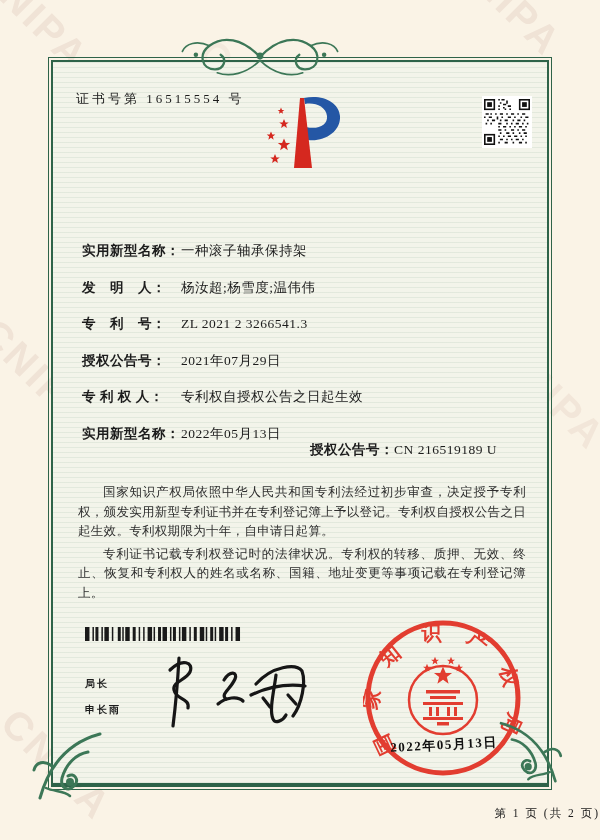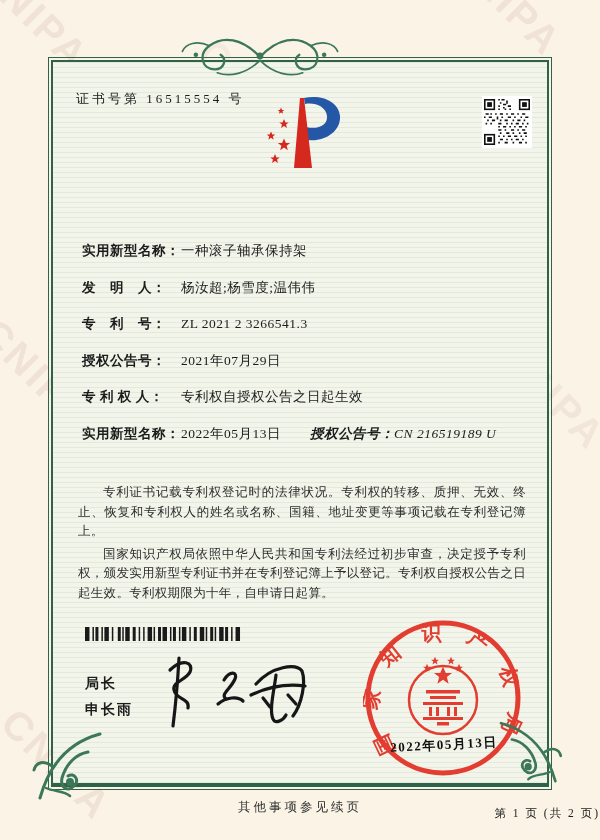--- a/index.html
+++ b/index.html
@@ -34,25 +34,25 @@
   .content{left:0;top:0;width:600px;height:840px;z-index:3;}
   .cert-no{left:76px;top:90px;font-size:13px;letter-spacing:3px;}
   .title{
     left:0;top:172px;width:600px;text-align:center;
     font-size:29px;font-weight:bold;letter-spacing:9px;color:#141414;
   }
   .fields{left:82px;top:240px;width:446px;}
   .frow{position:relative;margin-bottom:14.5px;font-size:13.5px;line-height:22px;letter-spacing:0.5px;}
   .f-label{display:inline-block;min-width:99px;font-weight:600;}
   .f-value{font-weight:500;}
-  .grant2{position:absolute;left:228px;top:0;white-space:nowrap;font-style:italic;}
+  .grant2{position:absolute;left:228px;top:16px;white-space:nowrap;}
   .paras{left:78px;top:483px;width:448px;font-size:12.5px;line-height:19.5px;text-align:justify;color:#2e2e2e;}
   .paras p{margin:0 0 3px 0;text-indent:2em;letter-spacing:0.3px;}
   .barcode{left:85px;top:627px;width:158px;height:14px;}
-  .director{left:85px;top:671px;font-size:14px;font-weight:bold;line-height:26px;letter-spacing:2px;}
+  .director{left:85px;top:671px;font-size:10px;font-weight:bold;line-height:26px;letter-spacing:2px;}
   .signature{left:148px;top:650px;width:180px;height:84px;}
   .seal{left:363px;top:618px;width:160px;height:160px;opacity:0.95;}
   .seal-date{
     left:364px;top:736px;width:160px;text-align:center;
     font-size:13px;letter-spacing:1.5px;color:#111;
     transform:rotate(-3deg);font-weight:600;
   }
   .page-info{left:0;top:806px;width:600px;text-align:right;font-size:11.5px;letter-spacing:2px;}
   .note{left:0;top:799px;width:600px;text-align:center;font-size:12.5px;letter-spacing:3px;color:#2e2e2e;}
   .orn-top{left:175px;top:30px;width:170px;height:54px;z-index:4;}
@@ -161,22 +161,22 @@
     </div>
     <div class="frow">
       <span class="f-label">实用新型名称：</span><span class="f-value">2022年05月13日</span>
       <span class="grant2">
         <span class="f-label" style="min-width:0">授权公告号：</span><span class="f-value">CN 216519189 U</span>
       </span>
     </div>
   </div>
 
   <div class="abs paras">
+    <p>国家知识产权局依照中华人民共和国专利法经过初步审查，决定授予专利权，颁发实用新型专利证书并在专利登记簿上予以登记。专利权自授权公告之日起生效。专利权期限为十年，自申请日起算。</p>
     <p>专利证书记载专利权登记时的法律状况。专利权的转移、质押、无效、终止、恢复和专利权人的姓名或名称、国籍、地址变更等事项记载在专利登记簿上。</p>
-    <p>国家知识产权局依照中华人民共和国专利法经过初步审查，决定授予专利权，颁发实用新型专利证书并在专利登记簿上予以登记。专利权自授权公告之日起生效。专利权期限为十年，自申请日起算。</p>
   </div>
 
   <svg class="abs barcode" viewBox="0 0 106 14" preserveAspectRatio="none">
     <g fill="#1a1a1a">
       <rect x="0" y="0" width="3" height="14"></rect>
         <rect x="5" y="0" width="1" height="14"></rect>
         <rect x="7" y="0" width="2" height="14"></rect>
       <rect x="11" y="0" width="1" height="14"></rect>
         <rect x="13" y="0" width="3" height="14"></rect>
         <rect x="18" y="0" width="1" height="14"></rect>
@@ -251,15 +251,14 @@
       <rect x="91" y="89" width="3" height="9"></rect>
       <rect x="60" y="99" width="40" height="3"></rect>
       <rect x="74" y="104" width="12" height="3.5"></rect>
     </g>
   </svg>
 
   <div class="abs seal-date">2022年05月13日</div>
 
   <div class="abs page-info">第 1 页 (共 2 页)</div>
 
-  <div class="abs note">其他事项参见续页</div>
 
 </div>
 
 </body></html>

